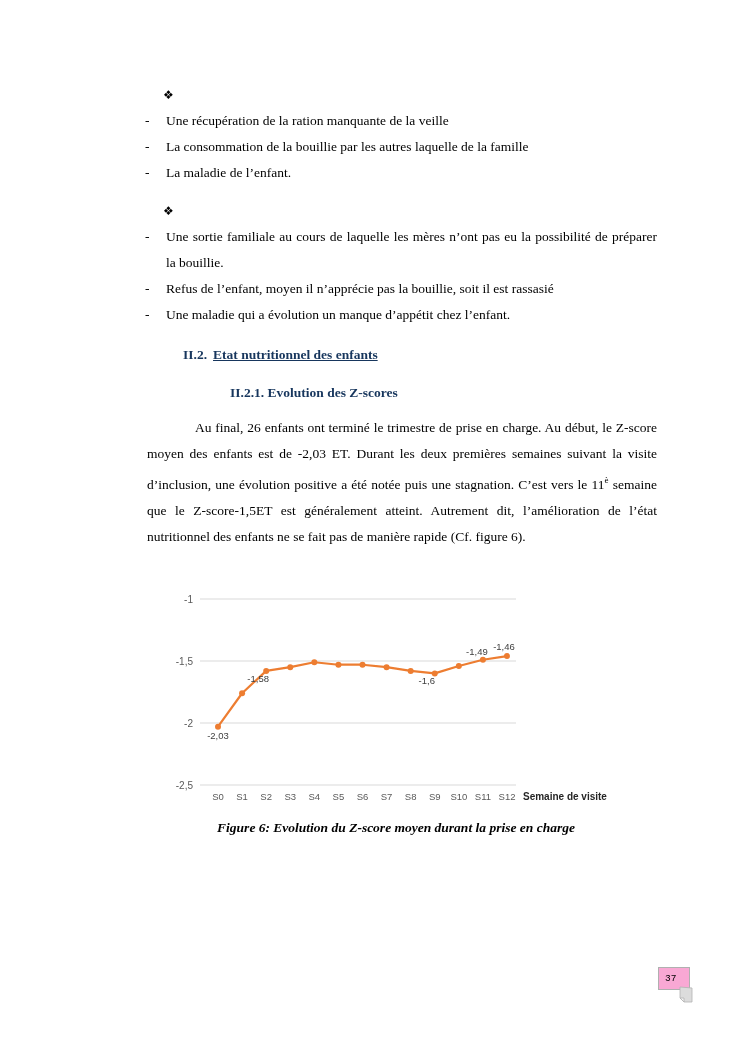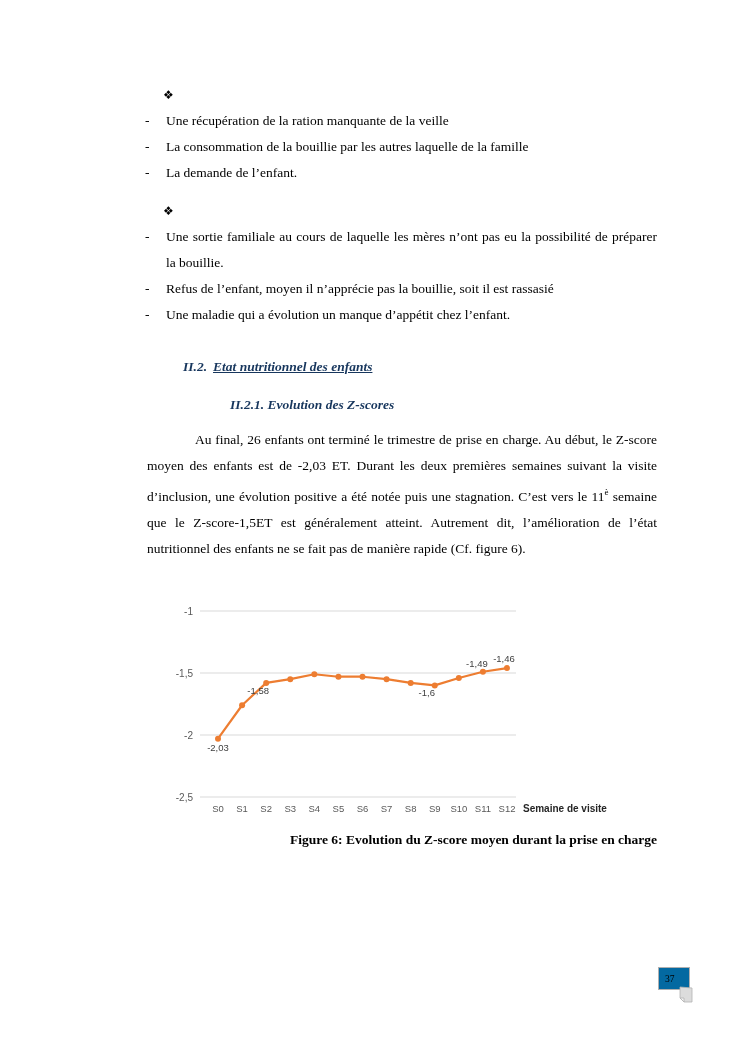--- a/index.html
+++ b/index.html
@@ -25,55 +25,55 @@
     display: flex;
     margin-left: 10px;
     font-size: 13.5px; line-height: 26px;
   }
   .dash { flex: 0 0 21px; }
   .di-text { flex: 1; text-align: justify; }
 
   .gap12 { margin-top: 12px; }
 
   .heading2 {
-    margin-top: 26px; margin-left: 48px;
+    margin-top: 14px; margin-left: 48px;
     font-weight: bold; color: #17365D;
-    font-size: 13.5px; line-height: 26px; font-style: italic;
+    font-size: 13.5px; line-height: 26px;
   }
   .heading2 .underline { text-decoration: underline; margin-left: 6px; }
 
   .heading3 {
     margin-top: 12px; margin-left: 95px;
-    font-weight: bold; font-style: italic; color: #17365D;
+    font-weight: bold; color: #17365D;
     font-size: 13.5px; line-height: 26px;
   }
 
   .body-par {
     margin: 9px 0 0 12px;
     text-align: justify; text-indent: 48px;
     font-size: 13.5px; line-height: 26px;
   }
   .body-par sup { font-size: 9px; }
 
   .chart { margin-top: 31px; margin-left: 25px; }
   svg text { font-family: "Liberation Sans", sans-serif; }
 
   .caption {
     margin-top: 1px;
-    text-align: right;
+    text-align: center;
     font-weight: bold;
-    font-size: 13.5px; line-height: 20px;
+    font-size: 13.5px; line-height: 20px; font-style: italic;
   }
 
   .pagenum-box {
     position: absolute; left: 658px; top: 967px;
     width: 32px; height: 23px;
     border: 1px solid #b0b0b0;
-    background: #0369a1;
-    font-family: Liberation Serif, serif;
+    background: #f9a8d4;
+    font-family: Liberation Mono, monospace;
     font-size: 9.5px;
     display: flex; align-items: center;
     padding-left: 6px;
     box-sizing: border-box;
   }
   .curl { position: absolute; left: 677px; top: 986px; }
 </style>
 </head>
 <body>
 
@@ -88,21 +88,21 @@
       <div class="dash-item">
         <span class="dash">-</span>
         <span class="di-text">Une récupération de la ration manquante de la veille</span>
       </div>
       <div class="dash-item">
         <span class="dash">-</span>
         <span class="di-text">La consommation de la bouillie par les autres laquelle de la famille</span>
       </div>
       <div class="dash-item">
         <span class="dash">-</span>
-        <span class="di-text">La demande de l’enfant.</span>
+        <span class="di-text">La maladie de l’enfant.</span>
       </div>
     </div>
 
     <div class="bullet-title gap12">
       <span class="diamond">❖</span>
     </div>
 
     <div class="dash-list">
       <div class="dash-item">
         <span class="dash">-</span>

